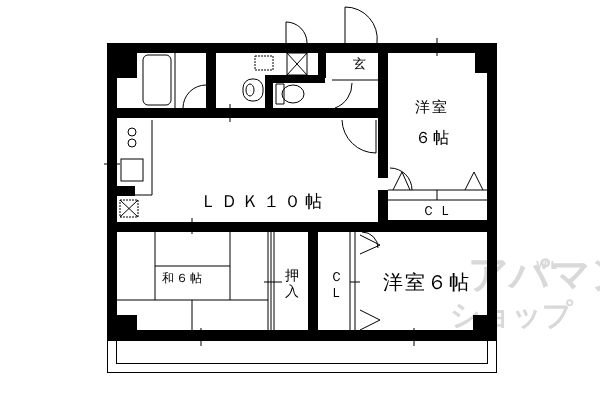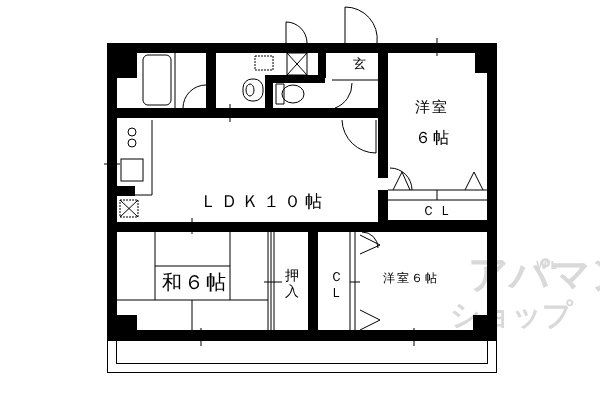--- a/index.html
+++ b/index.html
@@ -131,19 +131,19 @@
     <path d="M360 235 L380 245 L360 254"></path>
     <path d="M360 310 L380 320 L360 330"></path>
     <path d="M362 232 A 16 16 0 0 1 378 248"></path>
   </g>
 </svg>
 
 <div class="lbl" style="left:200px;top:161px;font-size:17px;letter-spacing:4px;margin-top:32px;">ＬＤＫ１０帖</div>
 <div class="lbl" style="left:415px;top:100px;font-size:15px;">洋室</div>
 <div class="lbl" style="left:415px;top:130px;font-size:16px;">６帖</div>
 <div class="lbl" style="left:422px;top:204px;font-size:13px;letter-spacing:4px;text-align:right;">ＣＬ</div>
-<div class="lbl" style="left:162px;top:272px;font-size:20px;">和６帖</div>
+<div class="lbl" style="left:162px;top:272px;font-size:12px;">和６帖</div>
 <div class="lbl" style="left:285px;top:268px;font-size:14px;">押</div>
 <div class="lbl" style="left:285px;top:284px;font-size:14px;">入</div>
 <div class="lbl" style="left:330px;top:270px;font-size:13px;">Ｃ</div>
 <div class="lbl" style="left:330px;top:286px;font-size:13px;">Ｌ</div>
-<div class="lbl" style="left:383px;top:272px;font-size:12px;">洋室６帖</div>
+<div class="lbl" style="left:383px;top:272px;font-size:20px;">洋室６帖</div>
 <div class="lbl" style="left:353px;top:57px;font-size:13px;">玄</div>
 
 </body></html>

